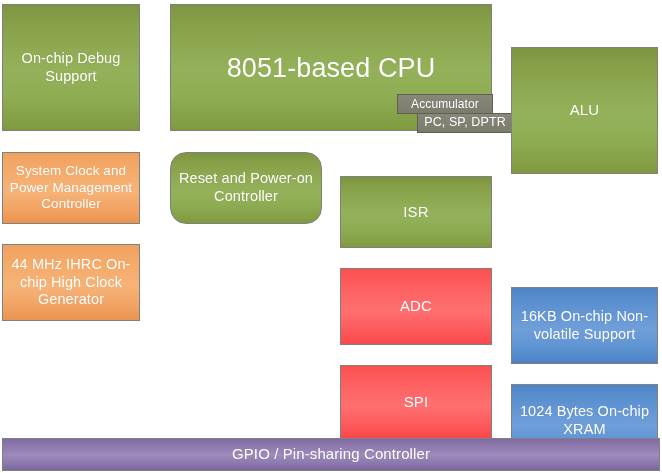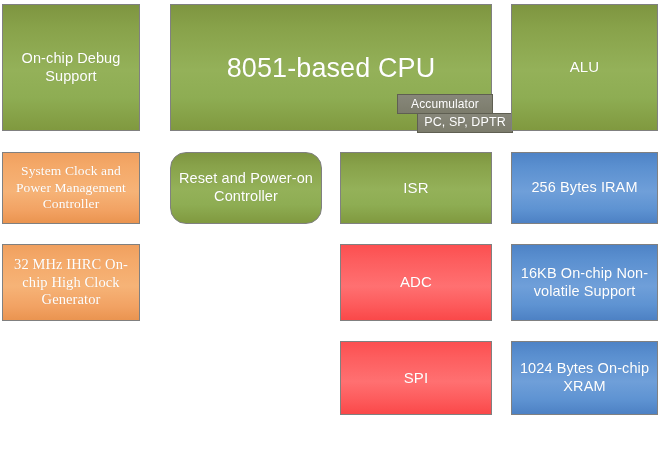--- a/index.html
+++ b/index.html
@@ -48,21 +48,20 @@
         #8ead53 74%,
         #80993f 100%);
   }
   .orange {
     background: linear-gradient(to bottom,
         #f0a05f 0%,
         #f4a969 20%,
         #f6b377 55%,
         #f2a263 82%,
         #ea9450 100%);
-    font-family: Liberation Serif, serif;
   }
   .red {
     background: linear-gradient(to bottom,
         #fc4f50 0%,
         #fd5e5f 22%,
         #ff7071 55%,
         #fd5b5c 80%,
         #fa4849 100%);
   }
   .blue {
@@ -82,22 +81,22 @@
         #7a65a0 100%);
   }
   .gray {
     background: linear-gradient(to bottom, #87877a 0%, #7c7c6c 100%);
     border: 1px solid #5f5f52;
   }
 
   
   .c1 { left: 2px;   width: 138px; }
   .c2 { left: 170px; width: 152px; border-radius: 16px; }
-  .c3 { left: 340px; width: 152px; }
-  .c4 { left: 511px; width: 147px; }
+  .c3 { left: 340px; width: 152px; margin-top: 24px; }
+  .c4 { left: 511px; width: 147px; margin-top: 43px; }
 
   
   .r1 { top: 4px;   height: 127px; }
   .r2 { top: 152px; height: 72px; }
   .r3 { top: 244px; height: 77px; }
   .r4 { top: 341px; height: 74px; }
 
   
   #cpu {
     left: 170px;
@@ -176,39 +175,39 @@
   </div>
 
   <div class="block green c2 r2 fs14">
     <span class="label">Reset and Power-on Controller</span>
   </div>
 
   <div class="block green c3 r2 fs15">
     <span class="label">ISR</span>
   </div>
 
-  <div class="block blue c4 r2 fs14">
-    <span class="label">256 Bytes IRAM</span>
-  </div>
 
   <div class="block orange c1 r3 fs14">
-    <span class="label">32 MHz IHRC On-chip High Clock Generator</span>
+    <span class="label">44 MHz IHRC On-chip High Clock Generator</span>
   </div>
 
 
   <div class="block red c3 r3 fs15">
     <span class="label">ADC</span>
   </div>
 
   <div class="block blue c4 r3 fs14">
     <span class="label">16KB On-chip Non-volatile Support</span>
   </div>
 
   <div class="block red c3 r4 fs15">
     <span class="label">SPI</span>
   </div>
 
   <div class="block blue c4 r4 fs14">
     <span class="label">1024 Bytes On-chip XRAM</span>
   </div>
 
+  <div class="block purple" id="gpio-bar">
+    <span class="label">GPIO / Pin-sharing Controller</span>
+  </div>
 
 </div>
 
 </body></html>

